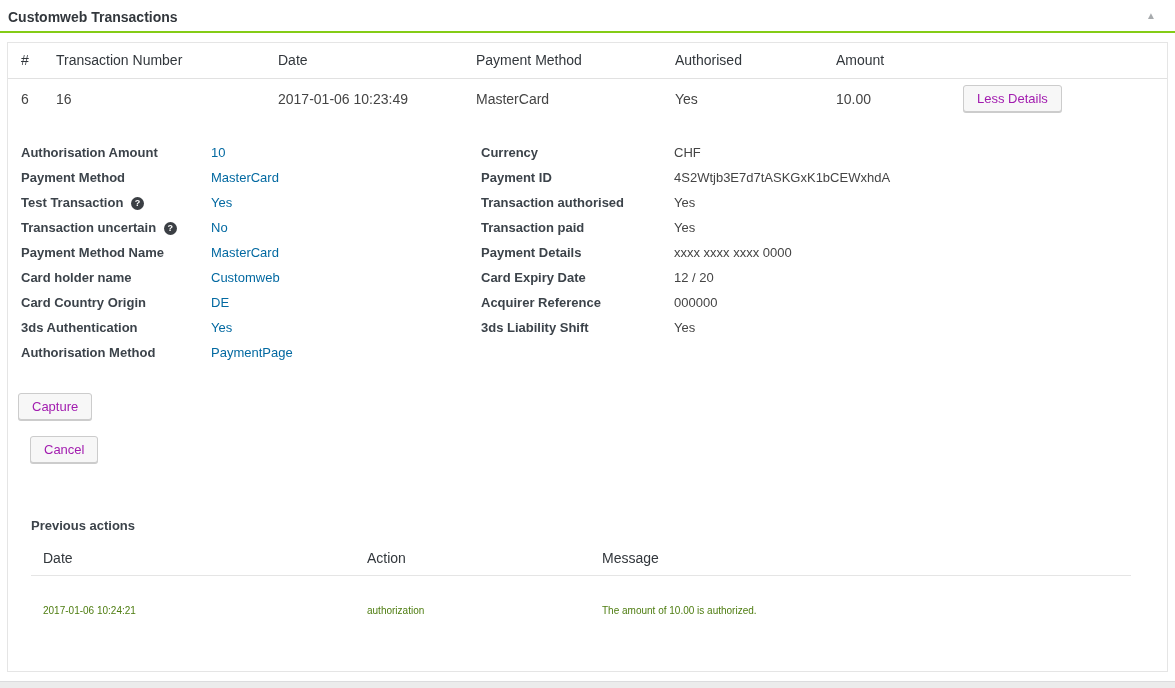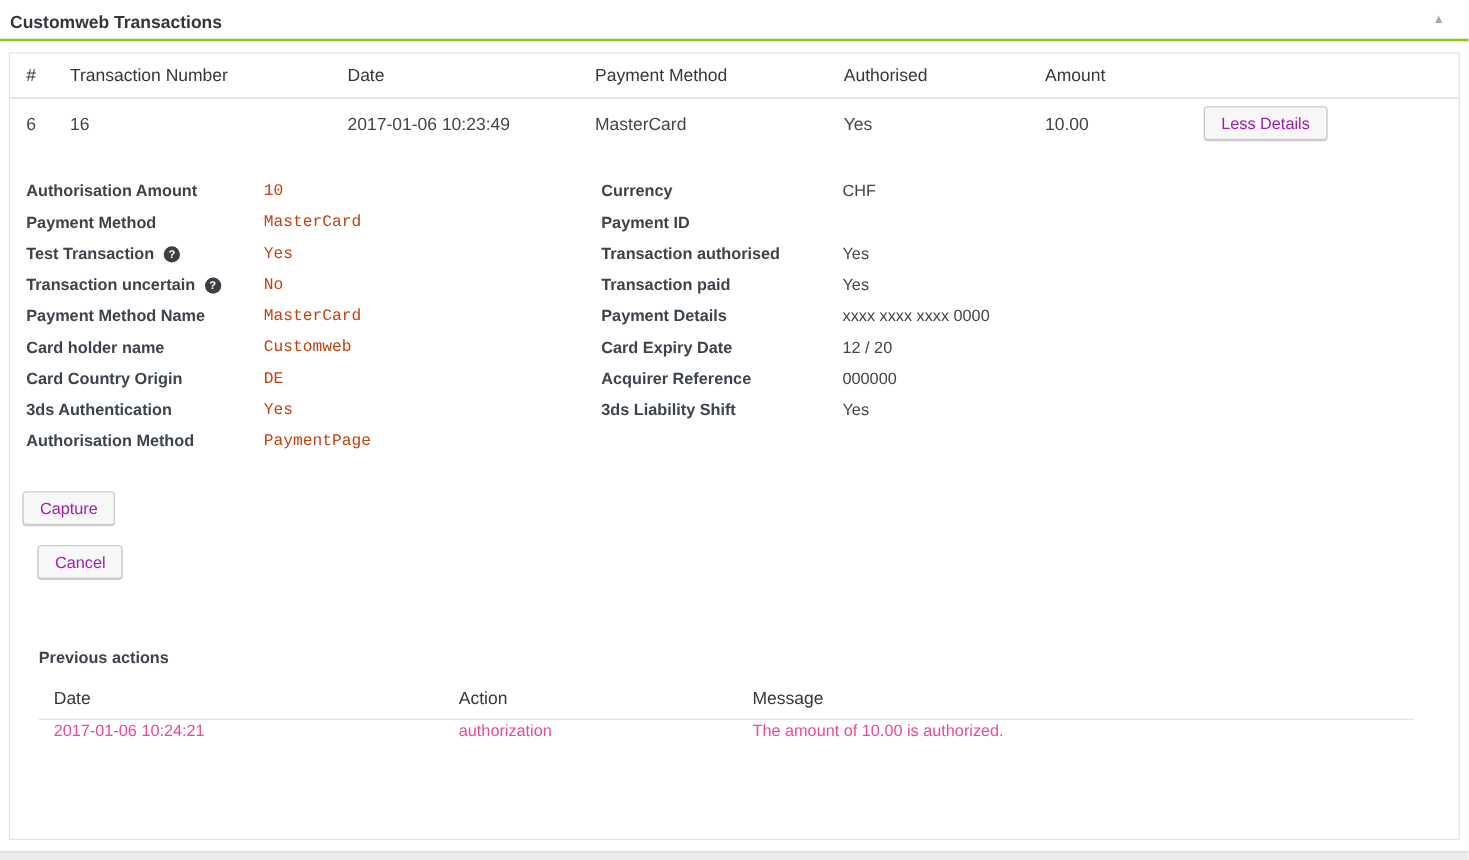--- a/index.html
+++ b/index.html
@@ -22,33 +22,33 @@
   table.main th:first-child, table.main td:first-child { padding-left:13px; }
   td.btn-cell { text-align:left; }
 
   
   .wp-btn { display:inline-block; background:#f7f7f7; border:1px solid #ccc; border-radius:3px; color:#a21caf; font-size:13px; font-family:inherit; padding:5px 13px; cursor:pointer; box-shadow:0 1px 0 #ccc; white-space:nowrap; }
 
   
   .details { margin-top:24px; padding-left:13px; }
   .drow { display:flex; align-items:flex-start; margin-bottom:5px; font-size:13px; line-height:20px; }
   .dlabel  { width:190px; font-weight:bold; color:#3c434a; }
-  .dvalue  { width:270px; color:#c2410c;font-family:Liberation Mono, monospace; }
+  .dvalue  { width:270px; color:#0369a1; }
   .dlabel2 { width:193px; font-weight:bold; color:#3c434a; }
   .dvalue2 { width:240px; color:#444; word-break:break-all; }
   .help-icon { display:inline-block; width:13px; height:13px; margin-left:4px; border-radius:50%; background:#3b3f44; color:#fff; font-size:9px; font-weight:bold; line-height:13px; text-align:center; vertical-align:1px; cursor:pointer; }
 
   .capture-row { margin-top:30px; padding-left:10px; }
   .cancel-row  { margin-top:16px; padding-left:22px; }
 
   
   .prev-title { margin-top:53px; padding-left:23px; font-size:13px; font-weight:bold; color:#3c434a; line-height:20px; }
   table.prev { margin:14px 30px 0 23px; width:1100px; border-collapse:collapse; table-layout:fixed; }
   table.prev th { font-size:14px; font-weight:normal; color:#32373c; text-align:left; padding:0 0 9px 0; border-bottom:1px solid #e5e5e5; }
-  table.prev td { font-size:13px; color:#ec4899; padding-top:1px; }
+  table.prev td { font-size:10px; color:#4d7c0f; padding-top:29px; }
   table.prev th:first-child, table.prev td:first-child { padding-left:12px; }
 
   .bottom-strip { position:absolute; left:0; bottom:0; width:100%; height:7px; background:#ececec; border-top:1px solid #dcdcde; }
 </style>
 </head>
 <body>
 
 <div class="screen">
 
   <div class="postbox-header">
@@ -99,20 +99,21 @@
         <div class="drow">
           <span class="dlabel">Authorisation Amount</span>
           <span class="dvalue">10</span>
           <span class="dlabel2">Currency</span>
           <span class="dvalue2">CHF</span>
         </div>
         <div class="drow">
           <span class="dlabel">Payment Method</span>
           <span class="dvalue">MasterCard</span>
           <span class="dlabel2">Payment ID</span>
+          <span class="dvalue2">4S2Wtjb3E7d7tASKGxK1bCEWxhdA</span>
         </div>
         <div class="drow">
           <span class="dlabel"><span>Test Transaction</span> <span class="help-icon">?</span></span>
           <span class="dvalue">Yes</span>
           <span class="dlabel2">Transaction authorised</span>
           <span class="dvalue2">Yes</span>
         </div>
         <div class="drow">
           <span class="dlabel"><span>Transaction uncertain</span> <span class="help-icon">?</span></span>
           <span class="dvalue">No</span>

